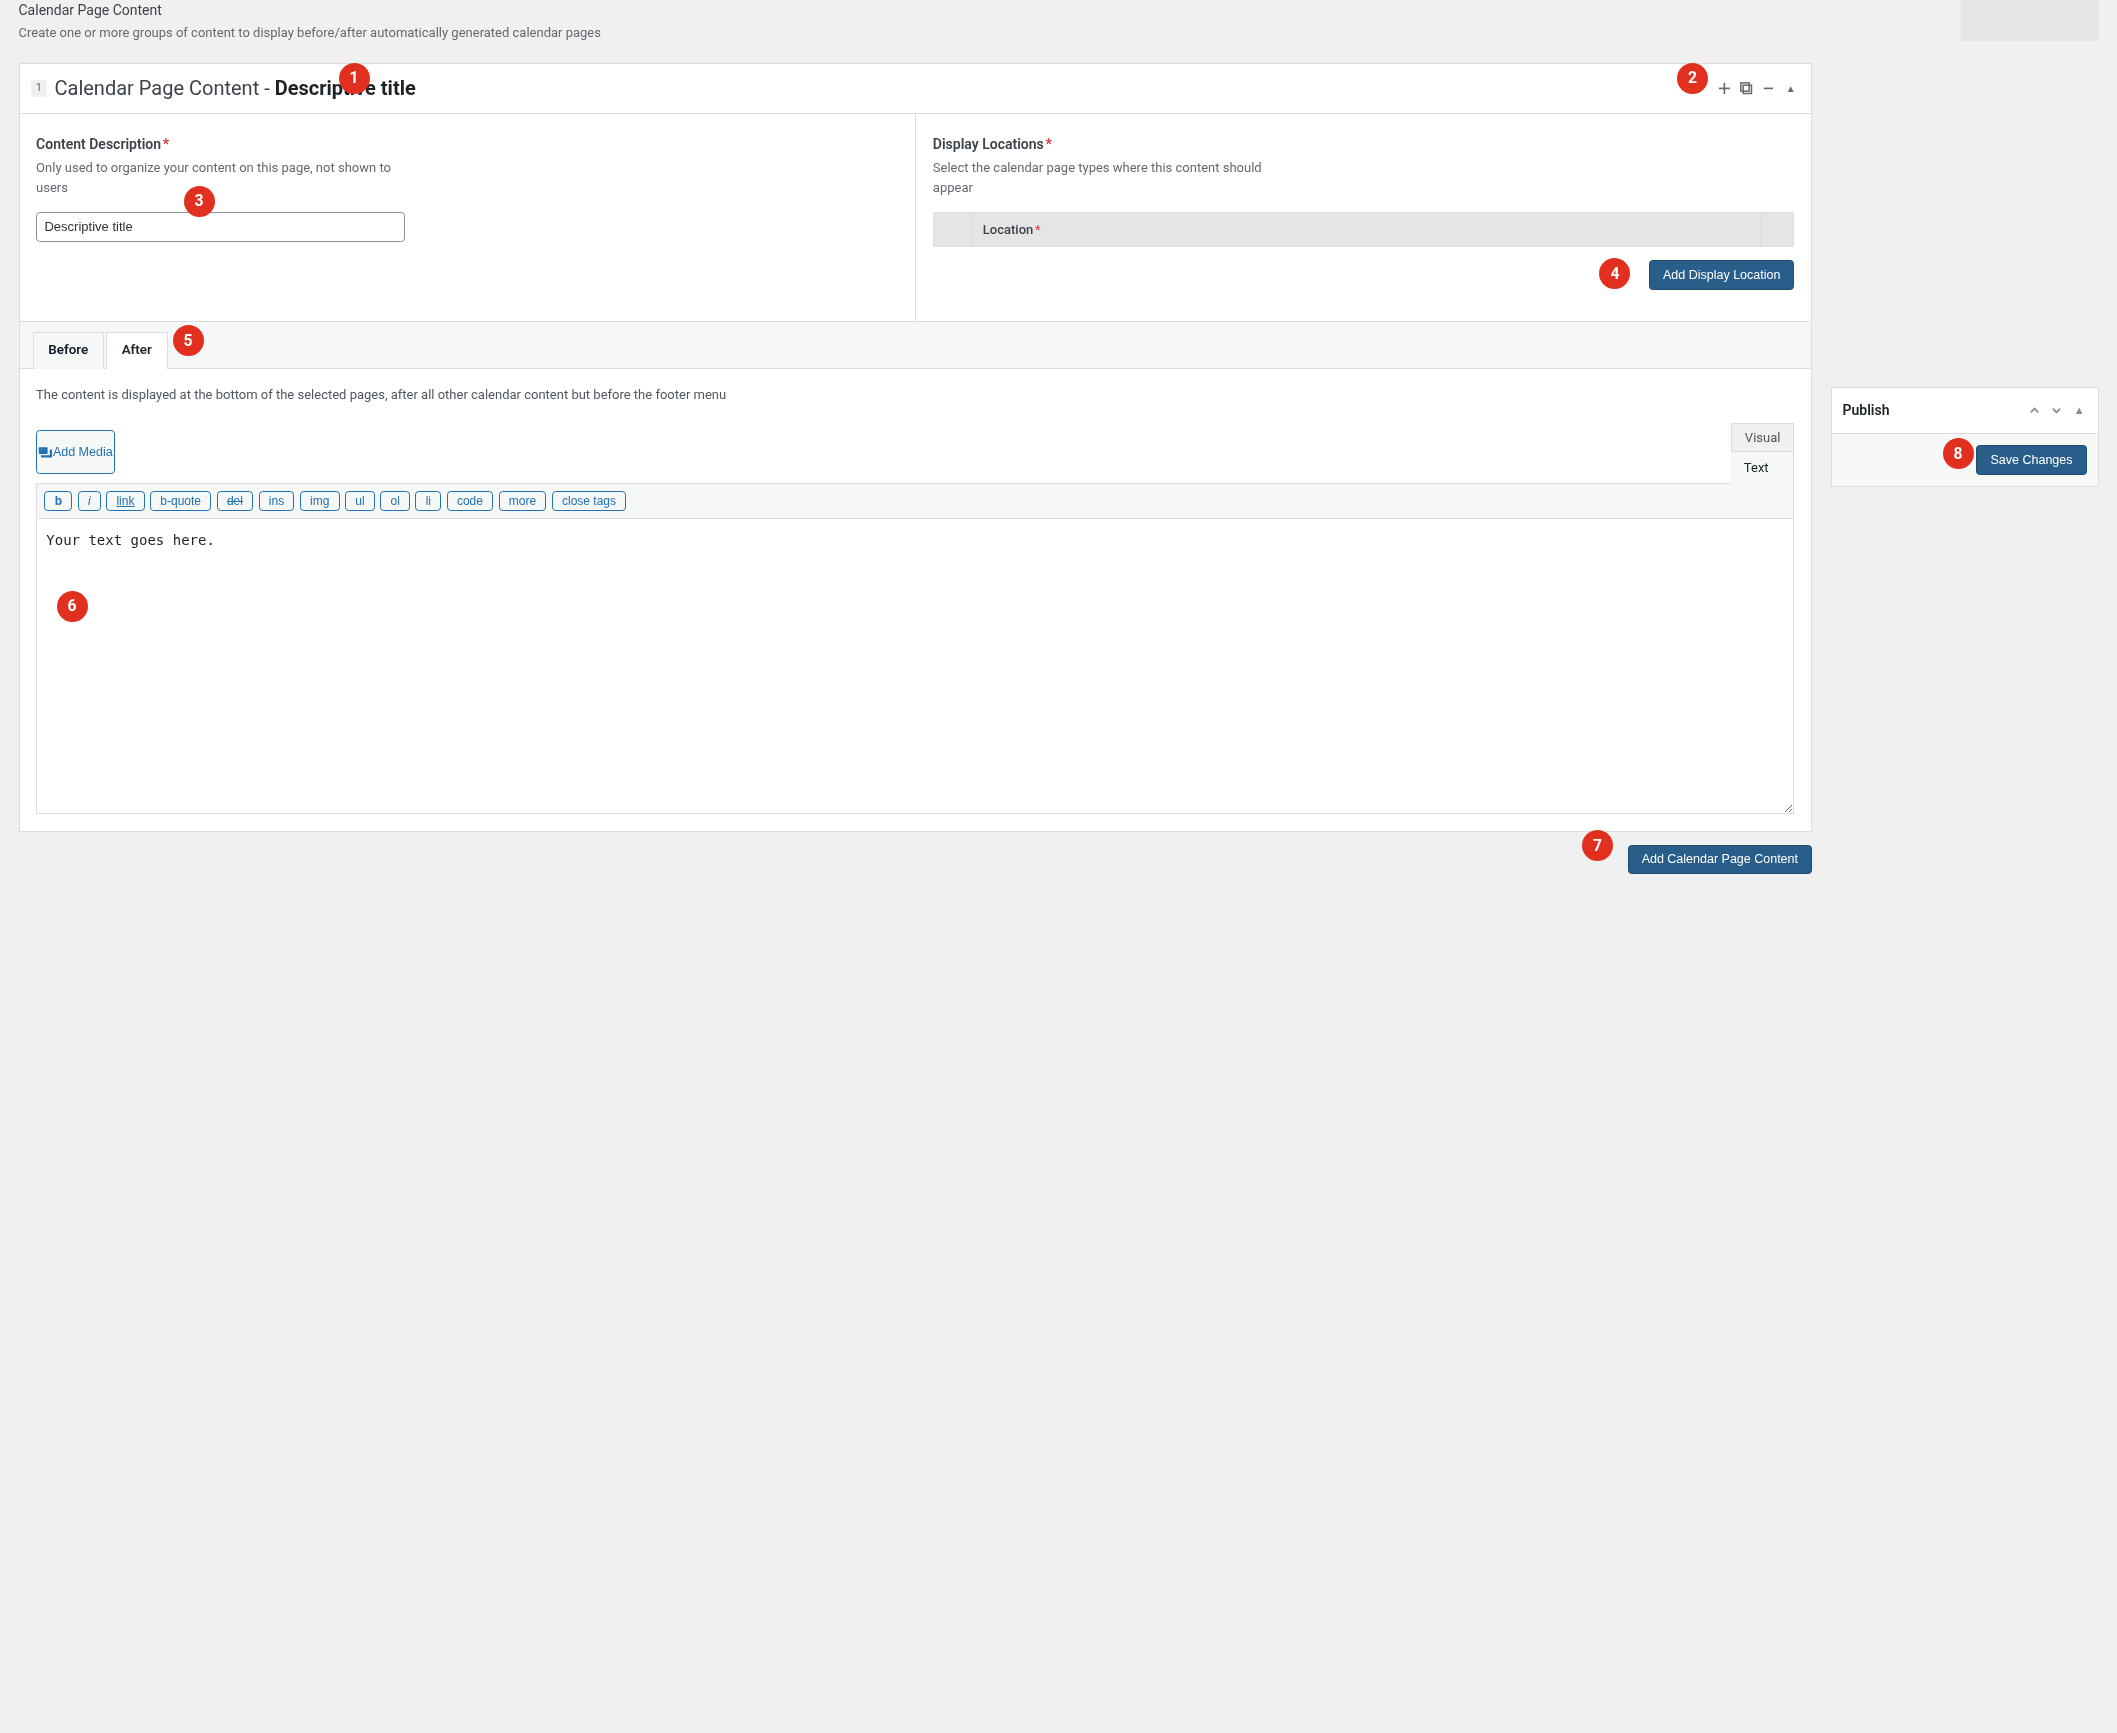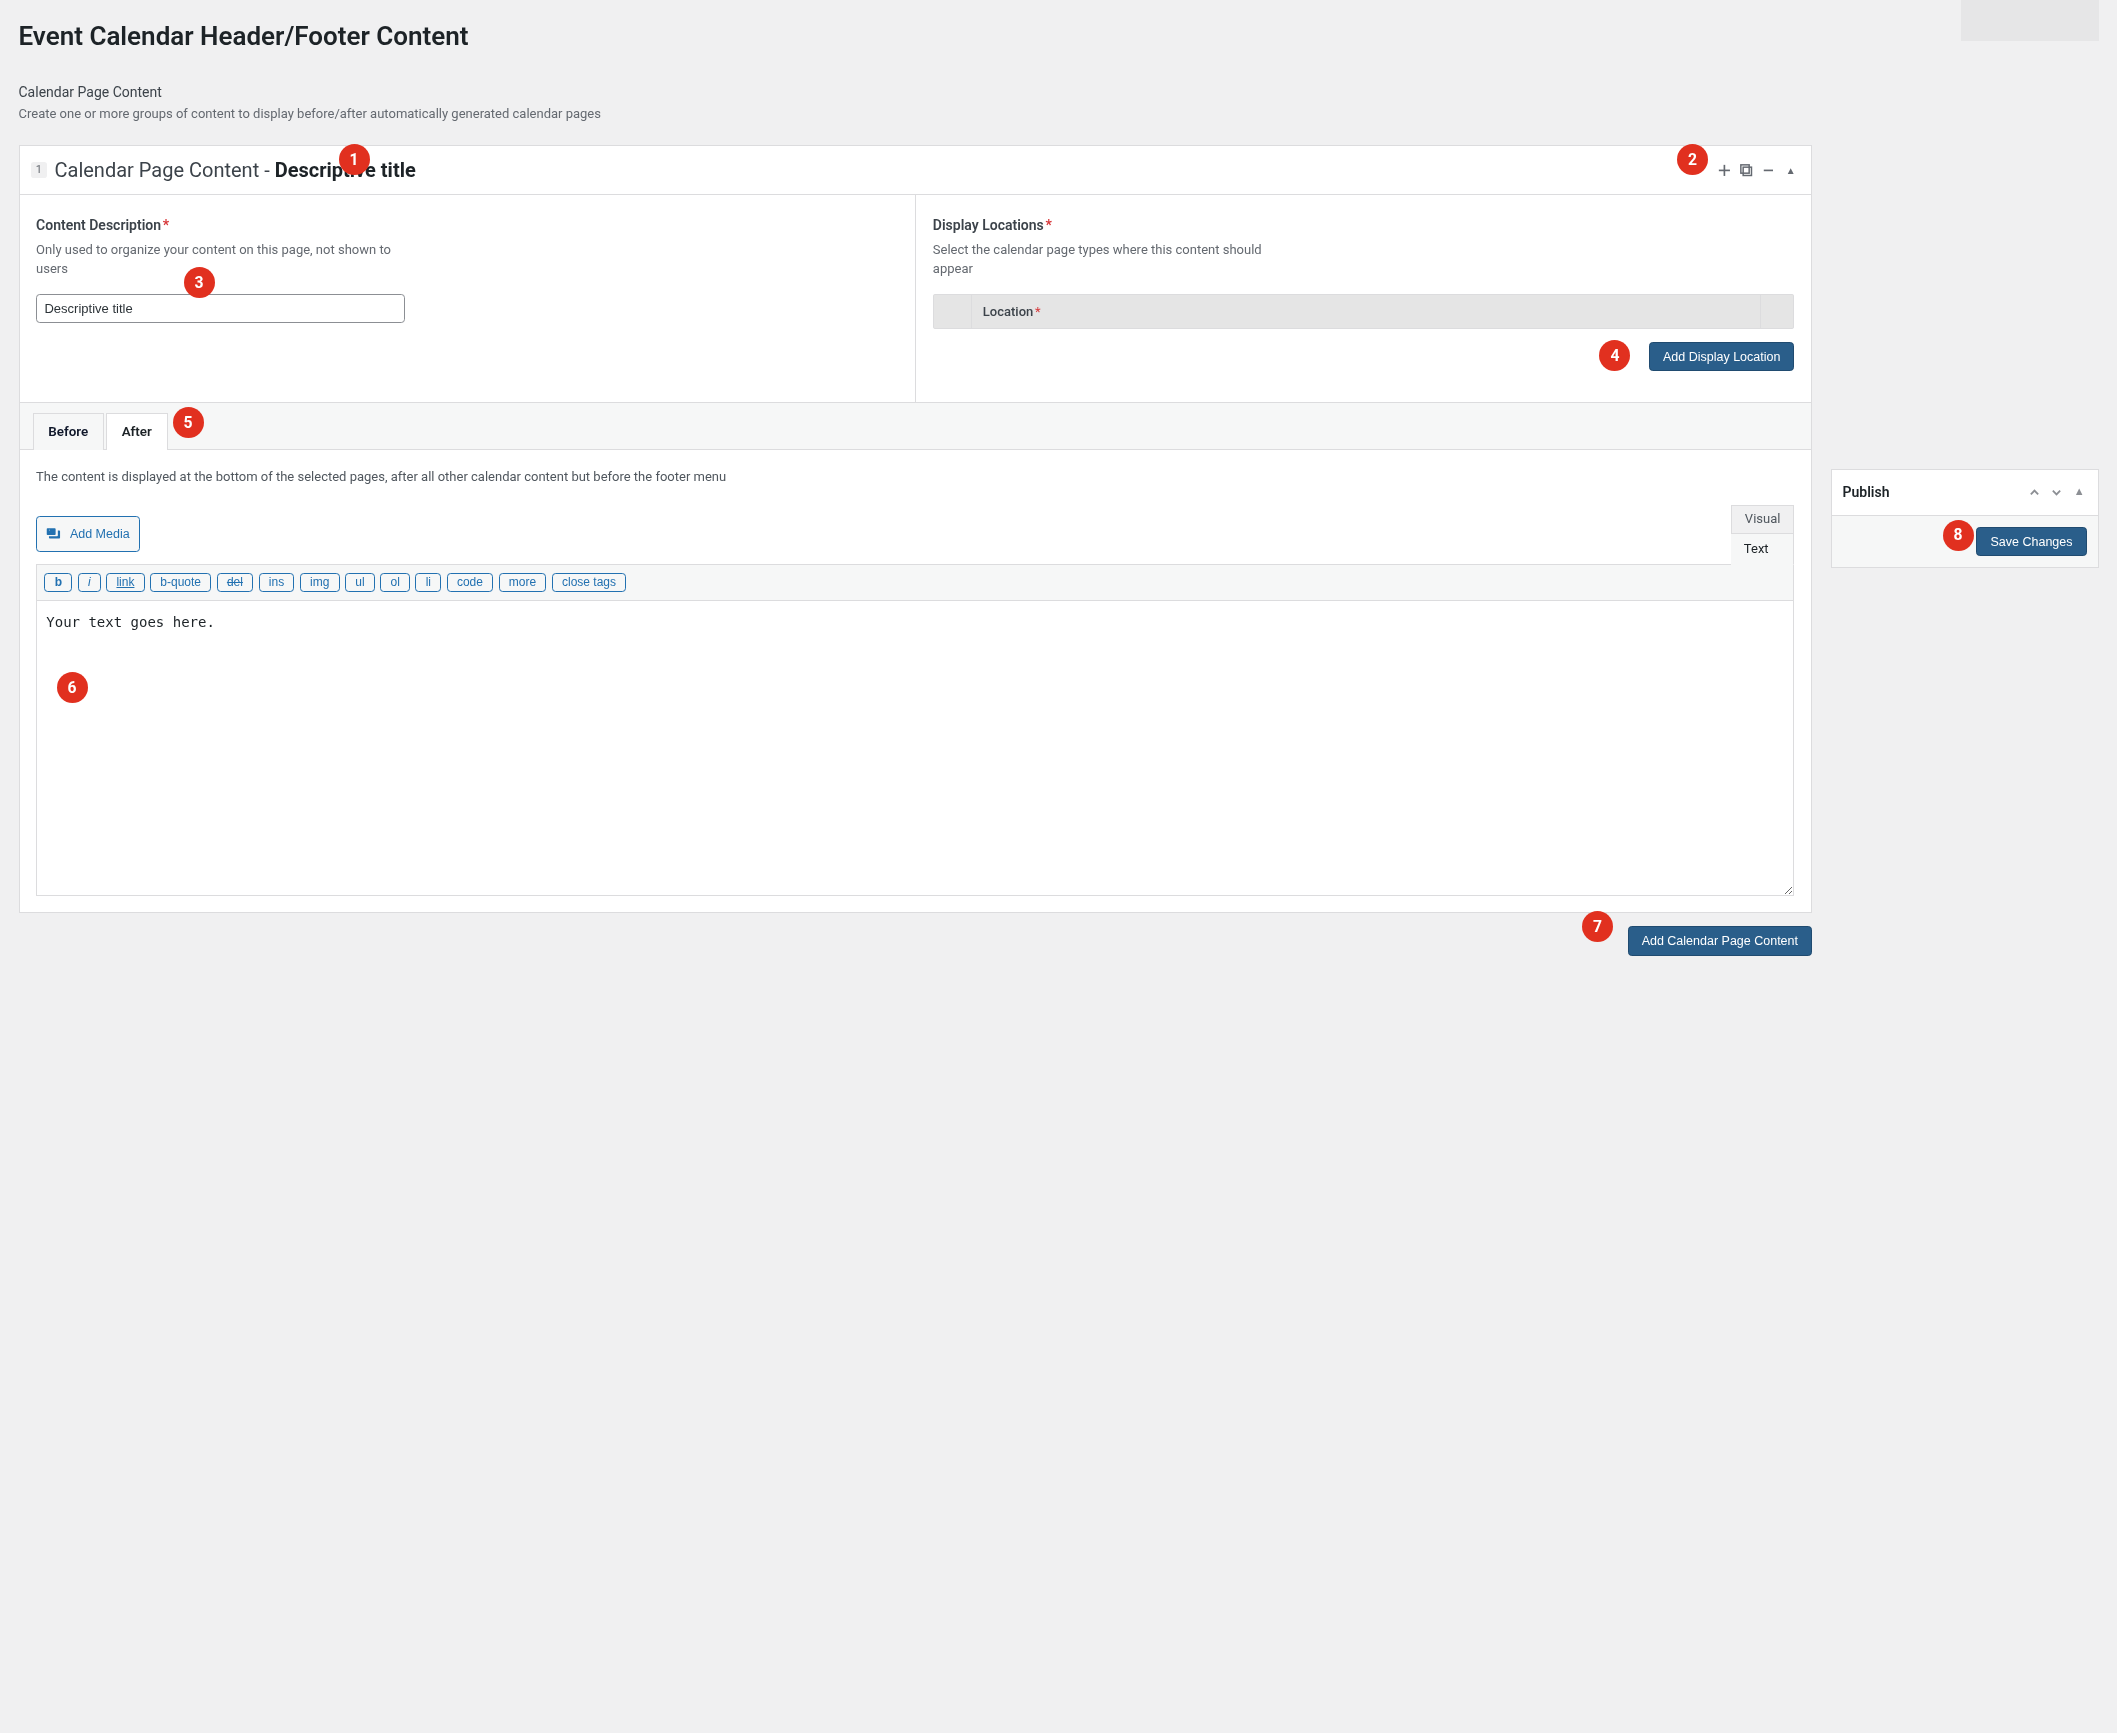--- a/index.html
+++ b/index.html
@@ -215,27 +215,27 @@
     
     .editor-topbar {
       display: flex;
       align-items: center;
       justify-content: space-between;
       padding-bottom: 0;
     }
     .add-media-btn {
       display: inline-flex;
       align-items: center;
-      gap: 9px;
+      gap: 0;
       border: 0.9px solid #2271b1;
       color: #2271b1;
       background: #f6f7f7;
       border-radius: 3.7px;
-      height: 36px;
-      padding: 0 9px;
+      height: 44px;
+      padding: 0 1px;
       font-size: 12.5px;
       cursor: pointer;
     }
     .add-media-btn svg { width: 14.8px; height: 14.8px; }
     .editor-modes {
       display: flex;
       gap: 0;
       flex-direction: column;
     }
     .editor-mode {
@@ -361,21 +361,20 @@
     .page-wrap { position: relative; }
 
   </style>
 </head>
 <body>
 
 <div class="page-wrap">
 
   <div class="ghost"></div>
 
-  <h1 class="page-title">Event Calendar Header/Footer Content</h1>
 
   <div class="layout">
     <div class="main">
       <div class="section-label">Calendar Page Content</div>
       <div class="section-description">Create one or more groups of content to display before/after automatically generated calendar pages</div>
 
       <div class="panel">
 
         <div class="row-header rel">
           <span class="row-num">1</span>

